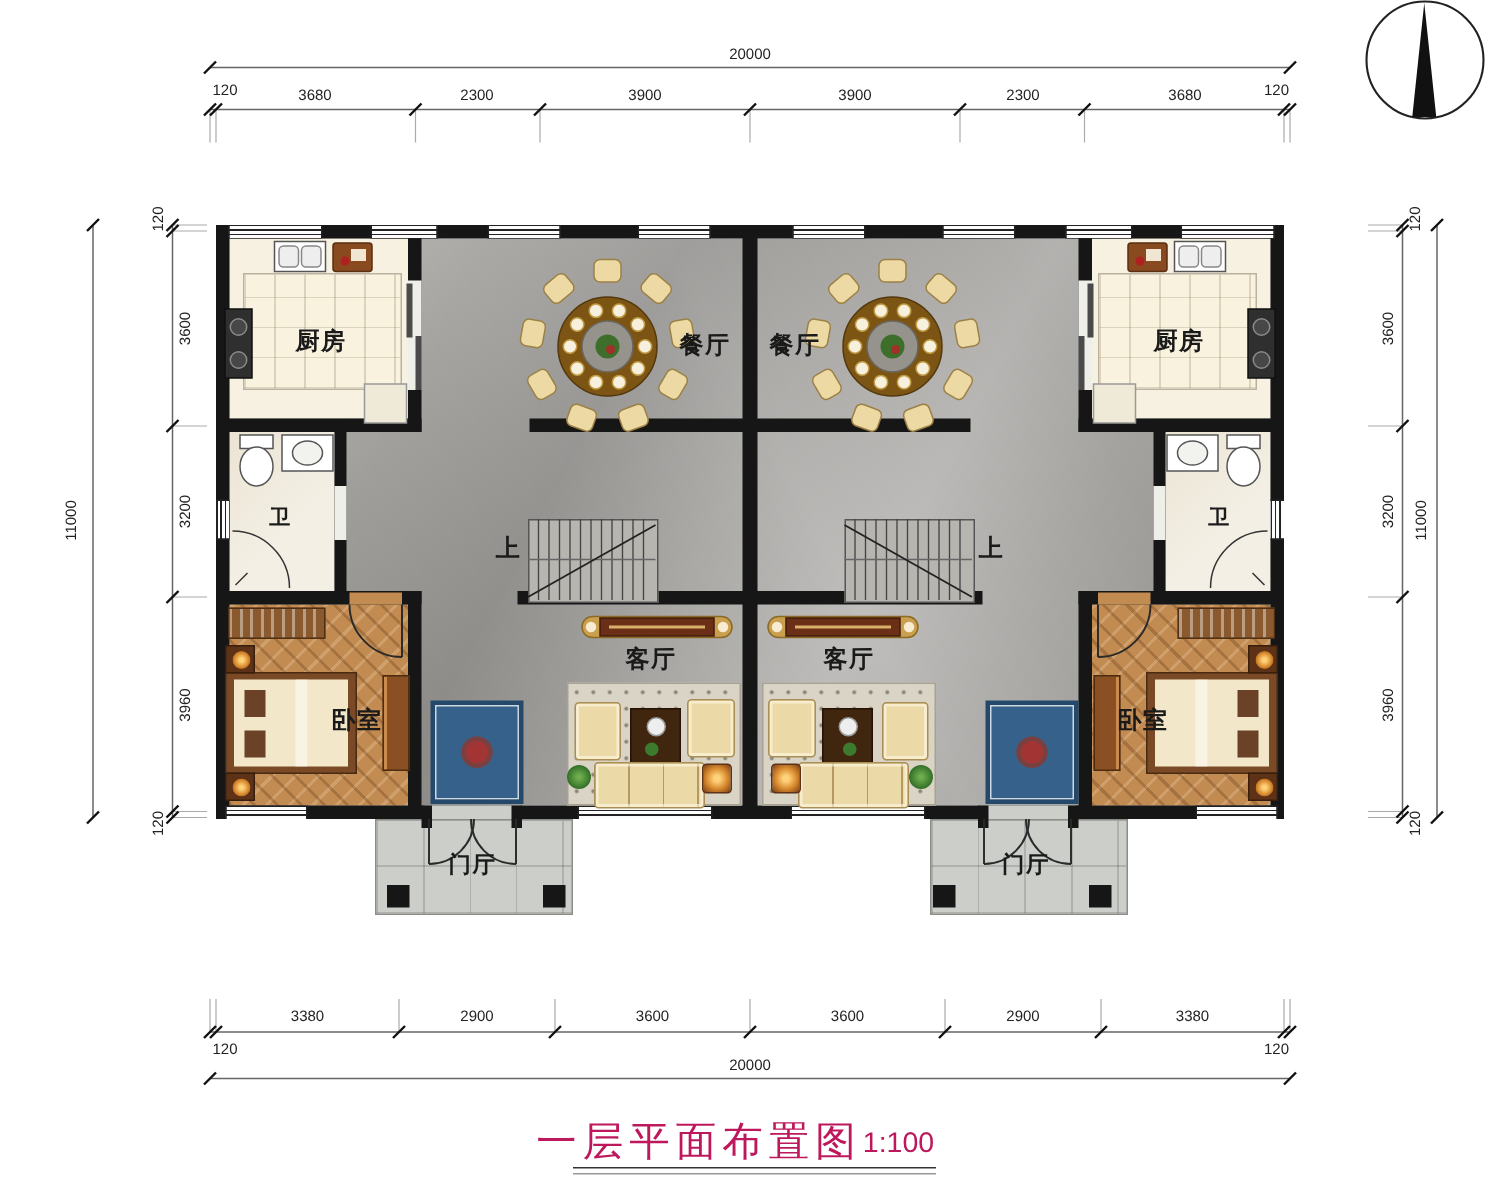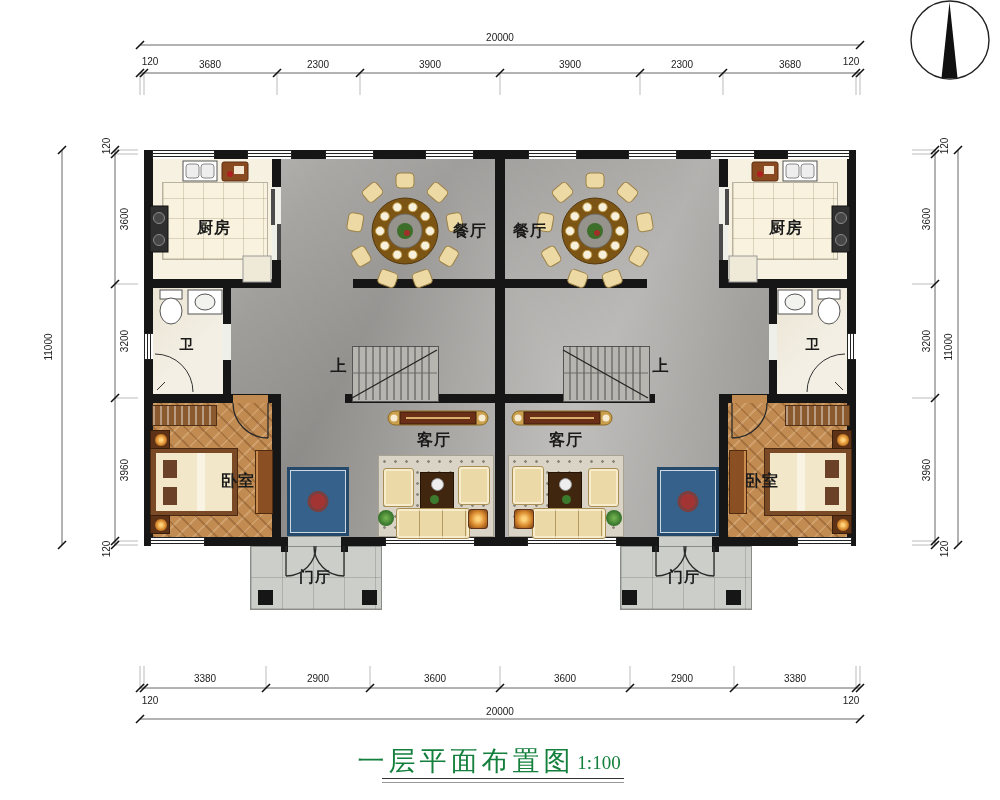--- a/index.html
+++ b/index.html
@@ -33,21 +33,21 @@
   .rug{position:absolute;border:3px solid #24496b;
        background:radial-gradient(circle at 50% 50%, #a23434 0 7px, #7a4040 8px 10px, #35618a 11px 60%);
        box-shadow:inset 0 0 0 1px #cdd8e0;}
   .carpet{position:absolute;background-color:#d9d4c6;border:1px solid #a7a291;
        background-image:radial-gradient(circle, #8a8678 1px, transparent 1.6px);background-size:11px 11px;}
   .glow{position:absolute;border-radius:50%;background:radial-gradient(circle,#ffd27a 15%,#d98a2e 55%,#7a4014 100%);border:1px solid #5e3217;}
   .plant{position:absolute;border-radius:50%;background:radial-gradient(circle,#6fae4e 10%,#3c7a2e 60%,#234b18 100%);}
   .nightstand{position:absolute;background:#5e3217;border:1px solid #3a1e0c;}
   .jamb{position:absolute;background:#161616;}
   .gap-w{position:absolute;background:#efefe9;}
-  .title{position:absolute;font-family:Liberation Serif, serif;color:#15803d;transform:translate(-50%,-50%);white-space:nowrap;}
+  .title{position:absolute;font-family:Liberation Sans, sans-serif;color:#be185d;transform:translate(-50%,-50%);white-space:nowrap;}
 </style>
 </head>
 <body>
 
 <div class="stage">
 
   <svg class="layer" width="1000" height="800">
     <g stroke="#666" stroke-width="1" fill="none">
       <line x1="140" y1="45" x2="860" y2="45"></line>
         <line x1="140" y1="73" x2="860" y2="73"></line>

